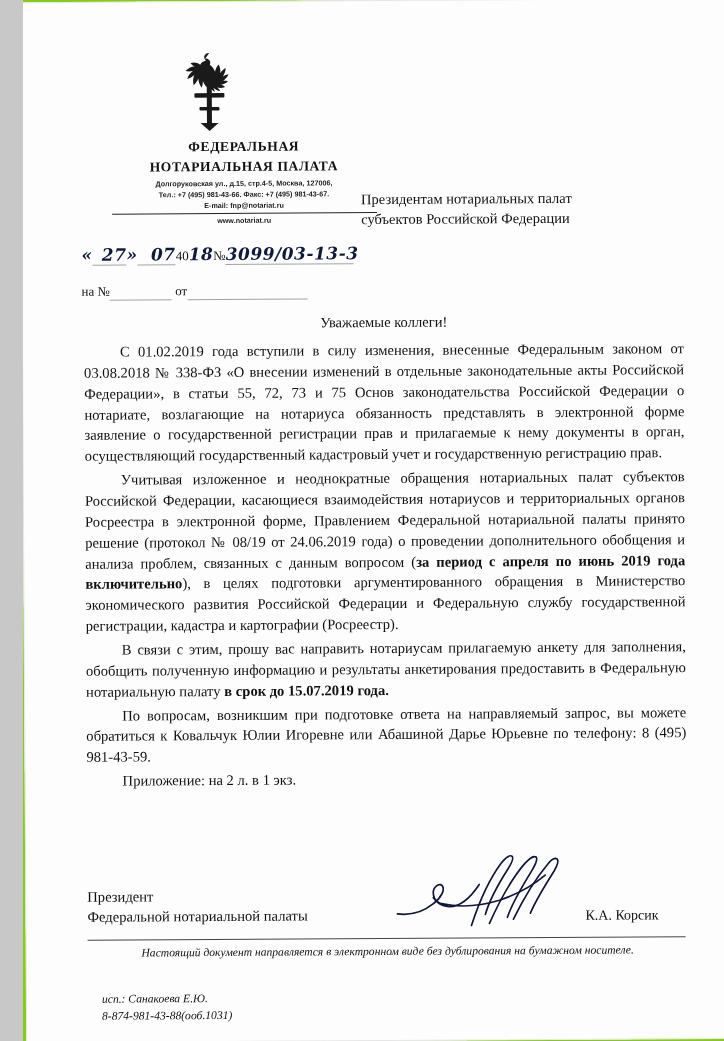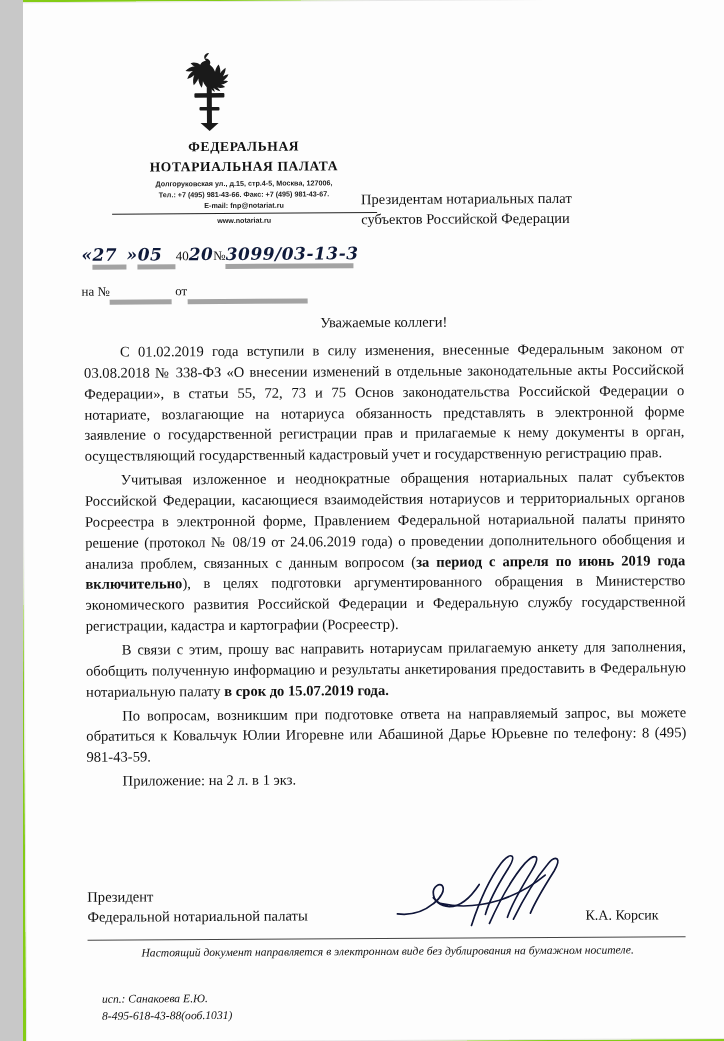--- a/index.html
+++ b/index.html
@@ -90,22 +90,22 @@
     color: #0f1a3a;
     letter-spacing: 0.5px;
   }
   .dn-row {
     position: relative;
     height: 24px;
     white-space: nowrap;
   }
   .ul {
     display: inline-block;
-    border-bottom: 5px solid #a3a3a3;
-    text-align: left;
+    border-bottom: 1px solid #a3a3a3;
+    text-align: right;
     vertical-align: baseline;
   }
   .ref-row {
     position: absolute;
     left: 60px; top: 282px;
     font-size: 13px;
     white-space: nowrap;
   }
 
   
@@ -206,21 +206,21 @@
     <div class="org-contacts">
       <div>Долгоруковская ул., д.15, стр.4-5, Москва, 127006,</div>
       <div>Тел.: +7 (495) 981-43-66. Факс: +7 (495) 981-43-67.</div>
       <div>E-mail: fnp@notariat.ru</div>
       <span class="sep"></span>
       <div class="site">www.notariat.ru</div>
     </div>
 
     <div class="datenum">
       <div class="dn-row">
-        <span class="hand">«</span><span class="ul hand" style="width:34px">27</span><span class="hand">»</span><span class="ul hand" style="width:38px">05</span><span>40</span><span class="hand">20</span><span>№</span><span class="ul hand" style="width:128px">3099/03-13-3</span>
+        <span class="hand">«</span><span class="ul hand" style="width:34px">27</span><span class="hand">»</span><span class="ul hand" style="width:38px">07</span><span>40</span><span class="hand">18</span><span>№</span><span class="ul hand" style="width:128px">3099/03-13-3</span>
       </div>
     </div>
 
     <div class="ref-row">
       <span>на №</span><span class="ul" style="width:62px">&nbsp;</span>
       <span>от</span><span class="ul" style="width:120px">&nbsp;</span>
     </div>
 
     <div class="addressee">
       <div>Президентам нотариальных палат</div>
@@ -253,17 +253,17 @@
       </g>
     </svg>
 
     <div class="sign-name">К.А. Корсик</div>
 
     <div class="notice-rule"></div>
     <div class="notice">Настоящий документ направляется в электронном виде без дублирования на бумажном носителе.</div>
 
     <div class="executor">
       <div>исп.: Санакоева Е.Ю.</div>
-      <div>8-495-618-43-88(ооб.1031)</div>
+      <div>8-874-981-43-88(ооб.1031)</div>
     </div>
 
   </div>
 </div>
 
 </body></html>

